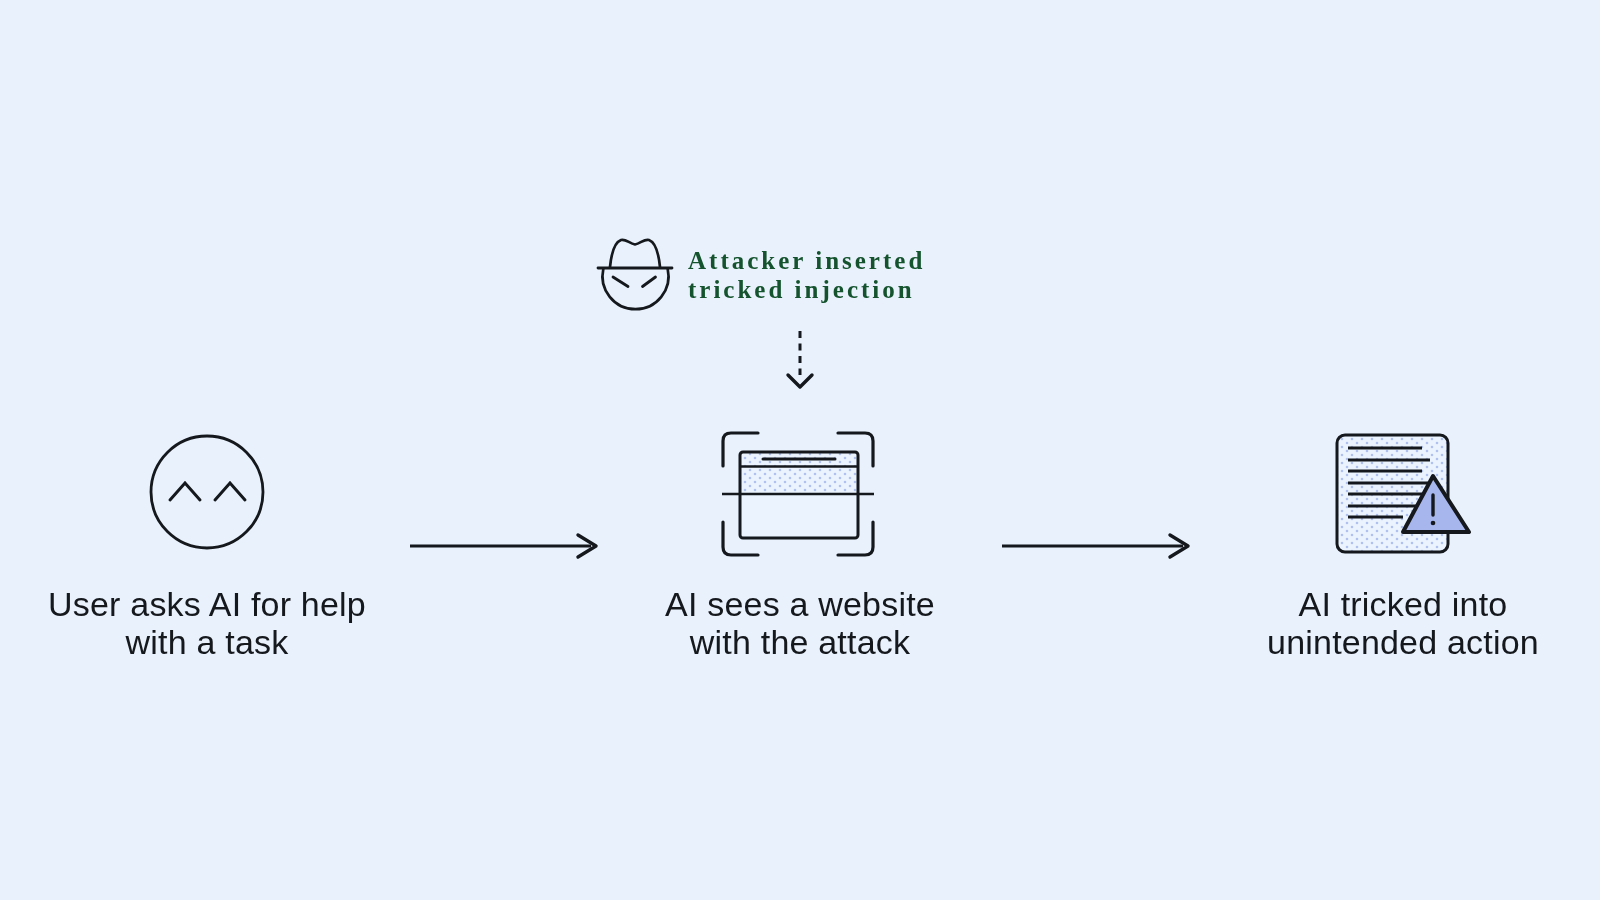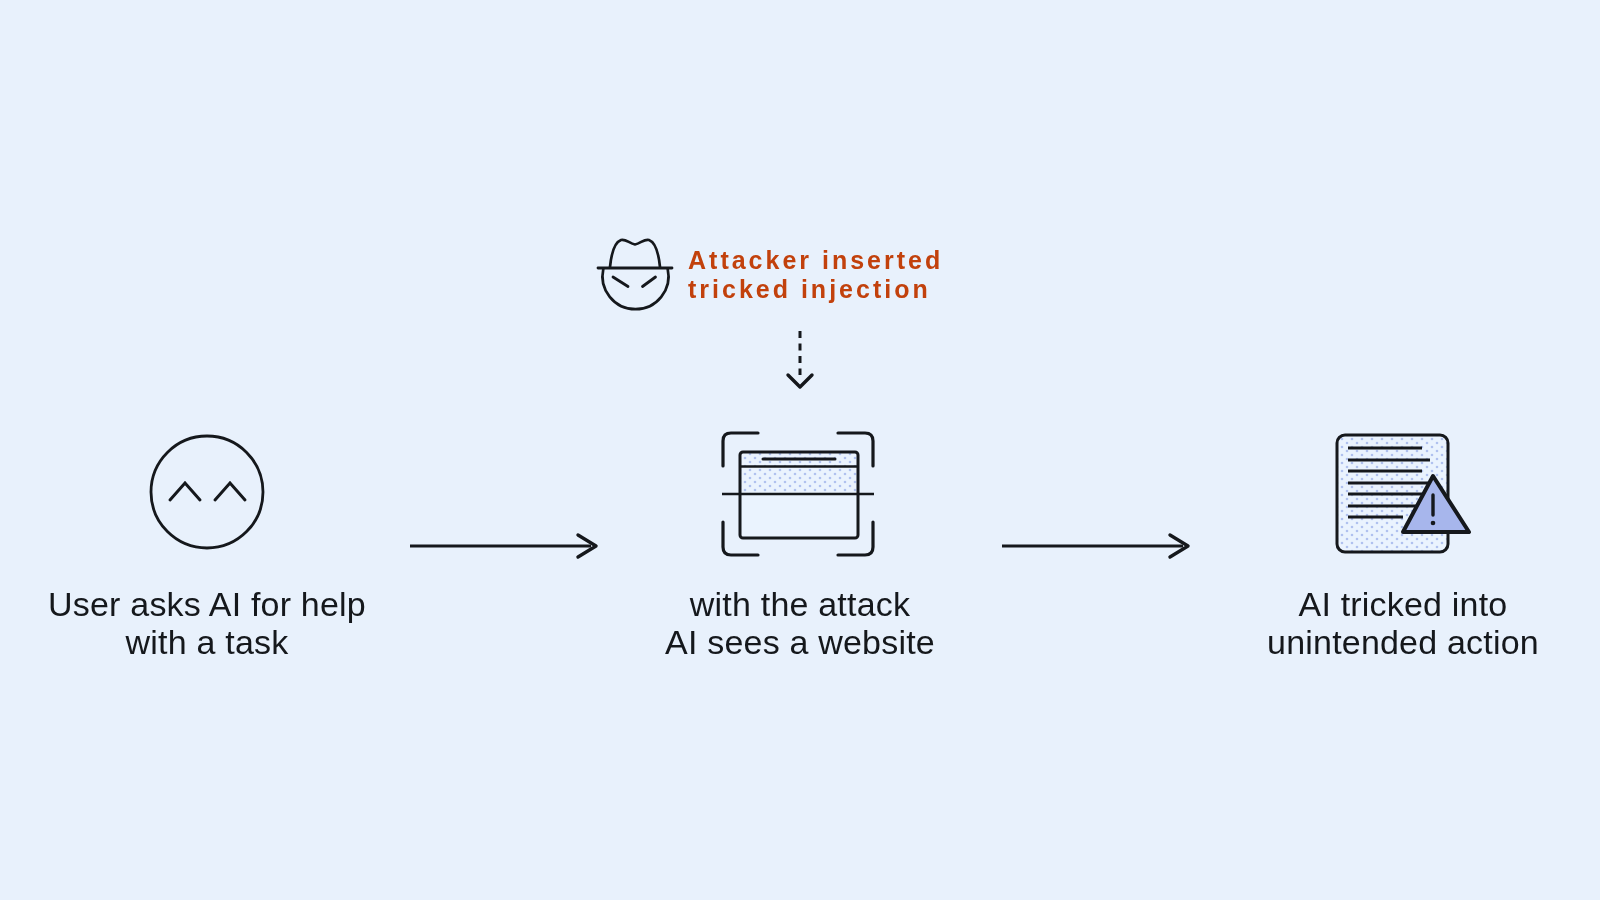--- a/index.html
+++ b/index.html
@@ -17,26 +17,26 @@
     width:420px;
     text-align:center;
     font-size:34px;
     line-height:38px;
     font-weight:500;
     letter-spacing:0.2px;
     color:#15181c;
   }
   .mono-label{
     position:absolute;
-    font-family:Liberation Sans, sans-serif;
+    font-family:Liberation Serif, serif;
     font-size:25px;
     line-height:29px;
     font-weight:600;
     letter-spacing:3px;
-    color:#c2410c;
+    color:#14532d;
     white-space:nowrap;
   }
   svg{display:block;}
 </style>
 </head>
 <body>
 
 <div class="canvas">
 
   <svg class="abs" style="left:595px;top:228px;" width="86" height="86" viewBox="0 0 86 86">
@@ -126,22 +126,22 @@
     <line x1="108" y1="70" x2="108" y2="90" stroke="#15181c" stroke-width="3.4" stroke-linecap="round"></line>
     <circle cx="108" cy="98" r="2.3" fill="#15181c"></circle>
   </svg>
 
   <div class="caption" style="left:-3px;top:585px;">
     <div>User asks AI for help</div>
     <div>with a task</div>
   </div>
 
   <div class="caption" style="left:590px;top:585px;">
+    <div>AI sees a website</div>
     <div>with the attack</div>
-    <div>AI sees a website</div>
   </div>
 
   <div class="caption" style="left:1193px;top:585px;">
     <div>AI tricked into</div>
     <div>unintended action</div>
   </div>
 
 </div>
 
 </body></html>

